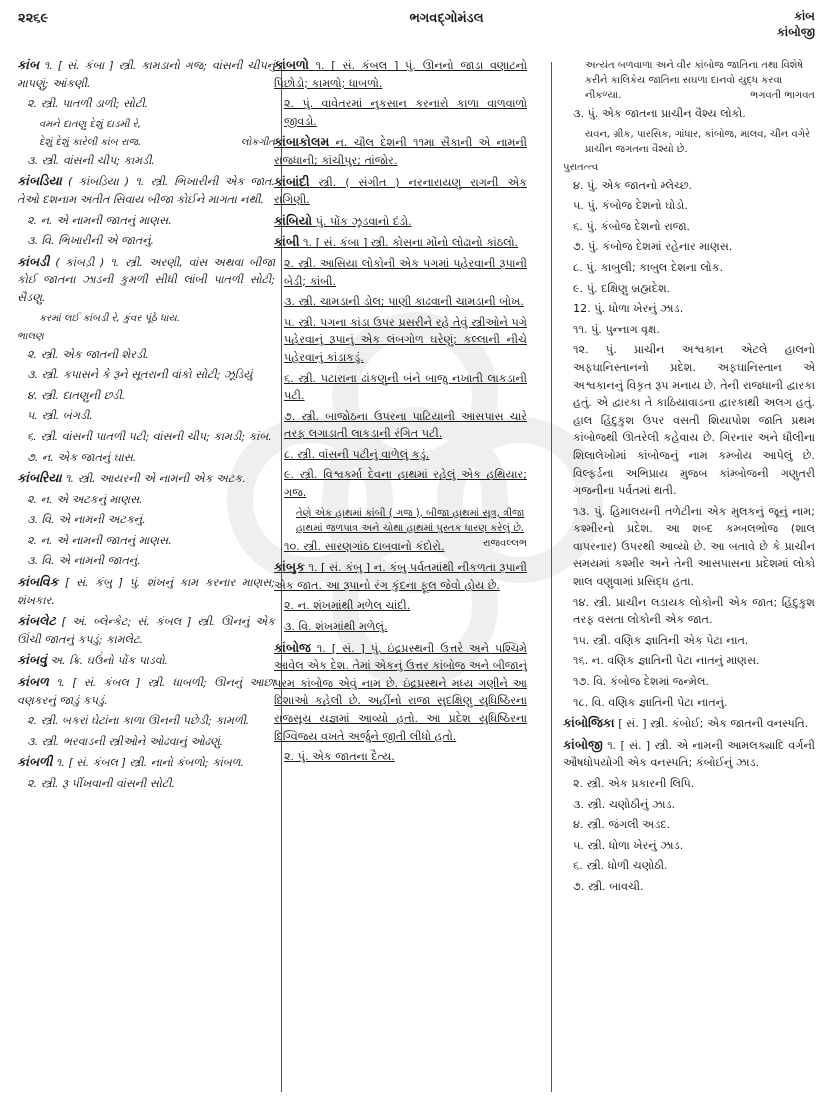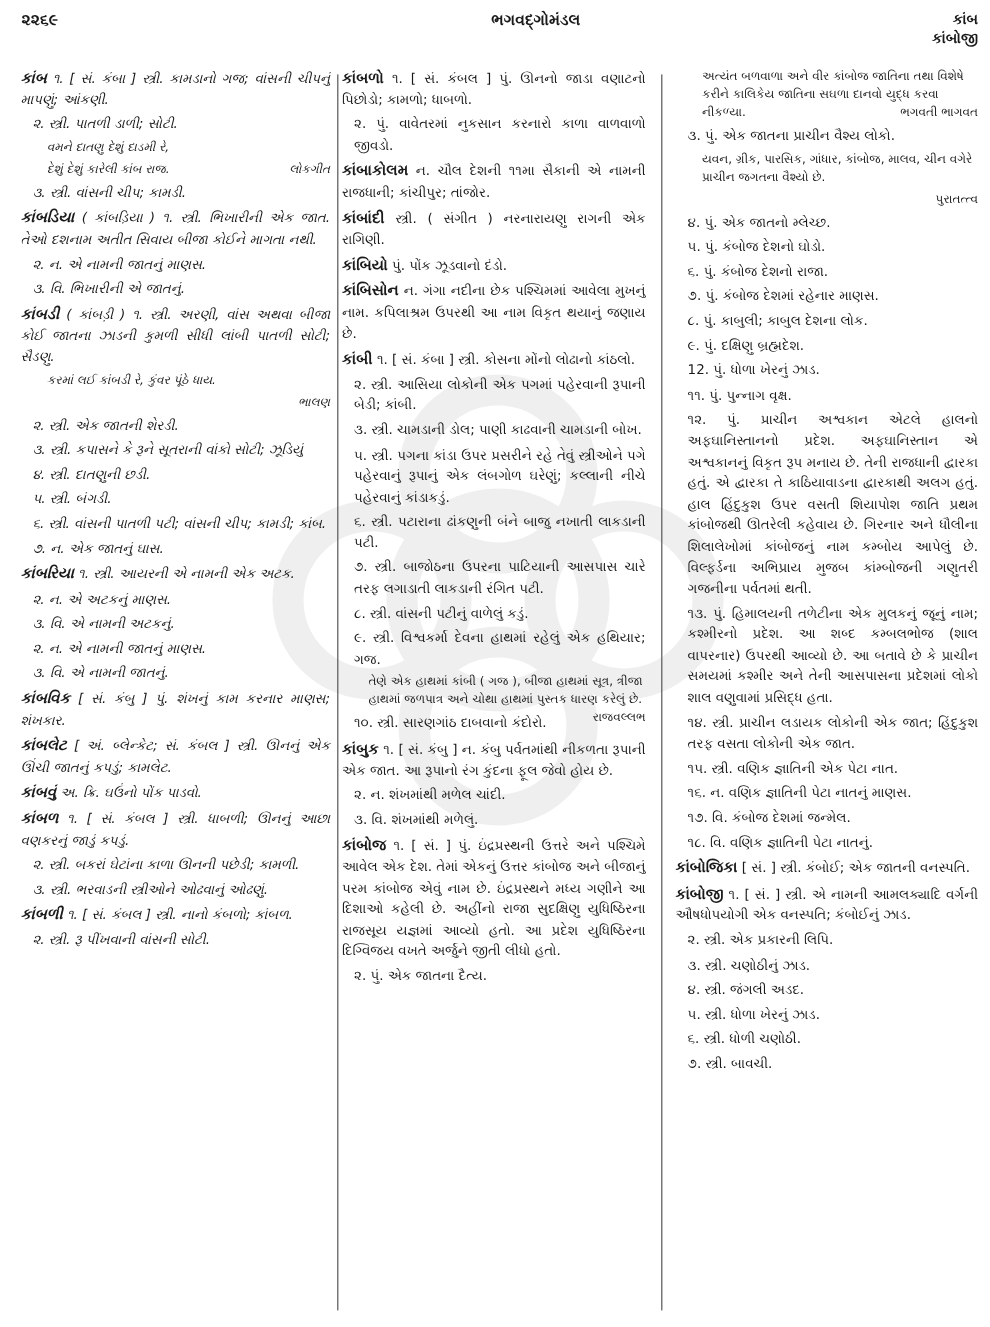--- a/index.html
+++ b/index.html
@@ -22,30 +22,30 @@
     font-size: 13px; font-weight: bold; margin-left: 22px;
   }
   .header .guide {
     position: absolute; right: 10px; top: 8px; text-align: right; font-size: 12px;
     font-weight: bold; line-height: 16px;
   }
   .col {
     position: absolute; top: 56px; font-size: 11.2px; line-height: 17.6px;
   }
   .col1 { left: 17px; width: 258px; font-style: italic; }
-  .col2 { left: 285px; width: 253px; }
+  .col2 { left: 274px; width: 253px; text-decoration: underline; }
   .col3 { left: 563px; width: 252px; }
   .divider {
     position: absolute; top: 62px; height: 1030px; width: 1px; background: #555;
   }
   .entry { margin: 0 0 3px 0; text-align: justify; }
   .hw { font-weight: bold; font-size: 12.5px; }
   .sense { padding-left: 10px; text-indent: 0; margin: 0 0 3px 0; text-align: justify; }
   .quote { padding-left: 22px; font-size: 10px; line-height: 15px; margin: 1px 0 3px 0; }
-  .cite { text-align: right; font-size: 10px; line-height: 15px; margin: 0 0 3px 0; }
+  .cite { text-align: left; font-size: 10px; line-height: 15px; margin: 0 0 3px 0; }
   .inline-cite { float: right; font-size: 10px; }
 </style>
 </head>
 <body>
 
 <svg class="watermark" viewBox="0 0 400 400">
   <g fill="none" stroke="#000" stroke-width="26">
     <circle cx="200" cy="200" r="80"></circle>
     <circle cx="200" cy="95" r="70"></circle>
     <circle cx="200" cy="305" r="70"></circle>
@@ -97,21 +97,20 @@
     <div class="sense">૩. સ્ત્રી. ભરવાડની સ્ત્રીઓને ઓઢવાનું ઓઢણું.</div>
     <div class="entry"><span class="hw">કાંબળી</span> <span>૧. [ સં. કંબલ ] સ્ત્રી. નાનો કંબળો; કાંબળ.</span></div>
     <div class="sense">૨. સ્ત્રી. રૂ પીંખવાની વાંસની સોટી.</div>
   </div>
 <div class="col col2">
     <div class="entry"><span class="hw">કાંબળો</span> <span>૧. [ સં. કંબલ ] પું. ઊનનો જાડા વણાટનો પિછોડો; કામળો; ધાબળો.</span></div>
     <div class="sense">૨. પું. વાવેતરમાં નુકસાન કરનારો કાળા વાળવાળો જીવડો.</div>
     <div class="entry"><span class="hw">કાંબાકોલમ</span> <span>ન. ચૌલ દેશની ૧૧મા સૈકાની એ નામની રાજધાની; કાંચીપુર; તાંજોર.</span></div>
     <div class="entry"><span class="hw">કાંબાંદી</span> <span>સ્ત્રી. ( સંગીત ) નરનારાયણુ રાગની એક રાગિણી.</span></div>
     <div class="entry"><span class="hw">કાંબિયો</span> <span>પું. પોંક ઝૂડવાનો દંડો.</span></div>
-    <div class="entry"><span class="hw">કાંબિસોન</span> <span>ન. ગંગા નદીના છેક પશ્ચિમમાં આવેલા મુખનું નામ. કપિલાશ્રમ ઉપરથી આ નામ વિકૃત થયાનું જણાય છે.</span></div>
     <div class="entry"><span class="hw">કાંબી</span> <span>૧. [ સં. કંબા ] સ્ત્રી. કોસના મોંનો લોઢાનો કાંઠલો.</span></div>
     <div class="sense">૨. સ્ત્રી. આસિયા લોકોની એક પગમાં પહેરવાની રૂપાની બેડી; કાંબી.</div>
     <div class="sense">૩. સ્ત્રી. ચામડાની ડોલ; પાણી કાઢવાની ચામડાની બોખ.</div>
     <div class="sense">૫. સ્ત્રી. પગના કાંડા ઉપર પ્રસરીને રહે તેવું સ્ત્રીઓને પગે પહેરવાનું રૂપાનું એક લંબગોળ ઘરેણું; કલ્લાની નીચે પહેરવાનું કાંડાકડું.</div>
     <div class="sense">૬. સ્ત્રી. પટારાના ઢાંકણુની બંને બાજુ નખાતી લાકડાની પટી.</div>
     <div class="sense">૭. સ્ત્રી. બાજોઠના ઉપરના પાટિયાની આસપાસ ચારે તરફ લગાડાતી લાકડાની રંગિત પટી.</div>
     <div class="sense">૮. સ્ત્રી. વાંસની પટીનું વાળેલું કડું.</div>
     <div class="sense">૯. સ્ત્રી. વિશ્વકર્મા દેવના હાથમાં રહેલું એક હથિયાર; ગજ.</div>
     <div class="quote"><span>તેણે એક હાથમાં કાંબી ( ગજ ), બીજા હાથમાં સૂત્ર, ત્રીજા હાથમાં જળપાત્ર અને ચોથા હાથમાં પુસ્તક ધારણ કરેલું છે.</span><span class="inline-cite">રાજવલ્લભ</span></div>
     <div class="sense">૧૦. સ્ત્રી. સારણગાંઠ દાબવાનો કંદોરો.</div>

